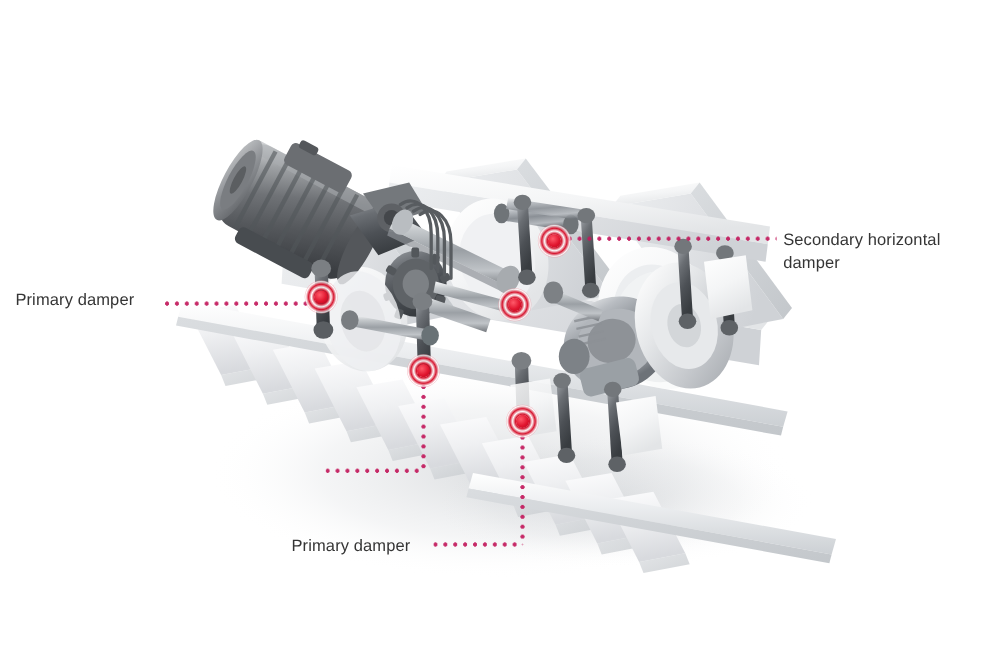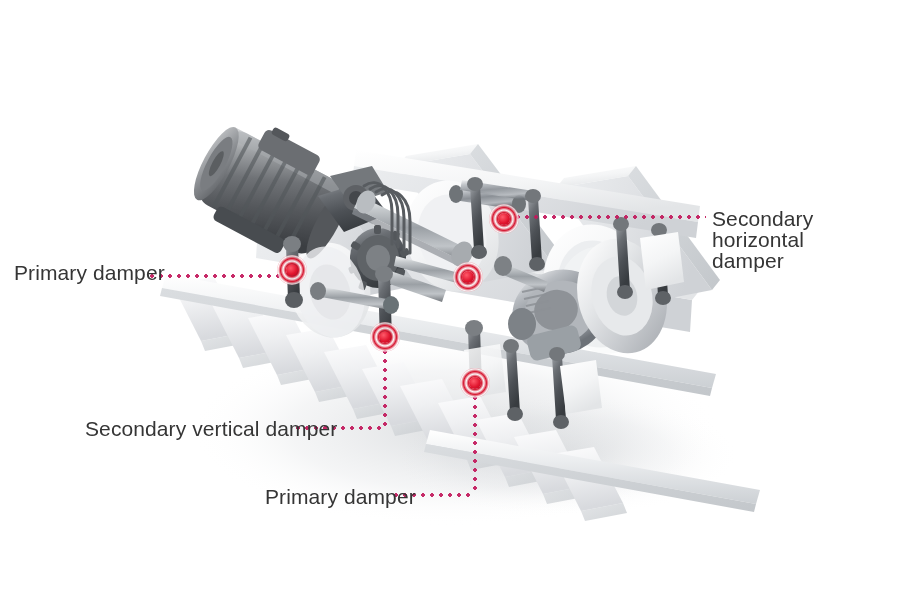--- a/index.html
+++ b/index.html
@@ -4,21 +4,21 @@
 <style>
   html,body{margin:0;padding:0;background:#ffffff;}
   body{width:900px;height:600px;overflow:hidden;
        font-family:"Liberation Sans","DejaVu Sans",sans-serif;}
   #stage{position:relative;width:900px;height:600px;background:#fff;}
 
   
   .ann-label{
     position:absolute;
     color:#353535;
-    font-size:21px;
+    font-size:15px;
     line-height:21px;
     letter-spacing:.1px;
     white-space:pre-line;
     font-family:"Liberation Sans","DejaVu Sans",sans-serif;
   }
 
   
   .leader-h{
     position:absolute;height:4px;
     background-image:radial-gradient(circle at 2px 2px,#c2185b 1.7px,rgba(0,0,0,0) 2px);
@@ -389,21 +389,20 @@
     <div class="ring-outer"></div>
     <div class="core"></div>
   </div>
 
   <div class="leader-v" style="left:383px;top:350px;height:79px;"></div>
   <div class="leader-h" style="left:296px;top:426px;width:89px;"></div>
   <div class="marker" style="left:385px;top:337px;">
     <div class="ring-outer"></div>
     <div class="core"></div>
   </div>
-  <div class="ann-label" style="left:85px;top:418px;">Secondary vertical damper</div>
 
   <div class="leader-v" style="left:473px;top:396px;height:99px;"></div>
   <div class="leader-h" style="left:394px;top:493px;width:81px;"></div>
   <div class="marker" style="left:475px;top:383px;">
     <div class="ring-outer"></div>
     <div class="core"></div>
   </div>
   <div class="ann-label" style="left:265px;top:486px;">Primary damper</div>
 
 </div>

